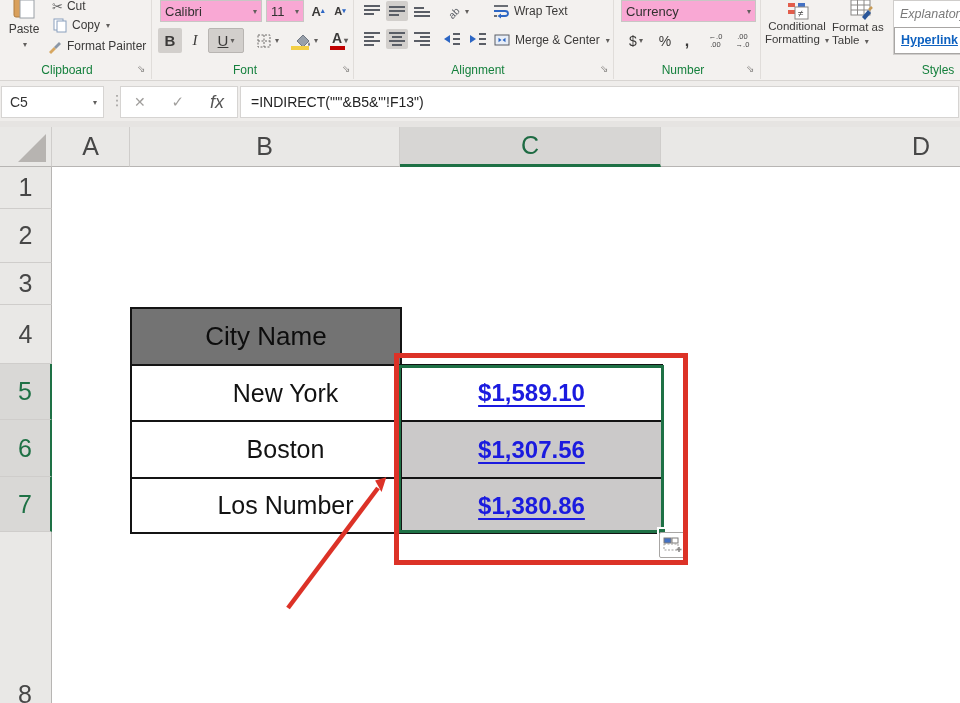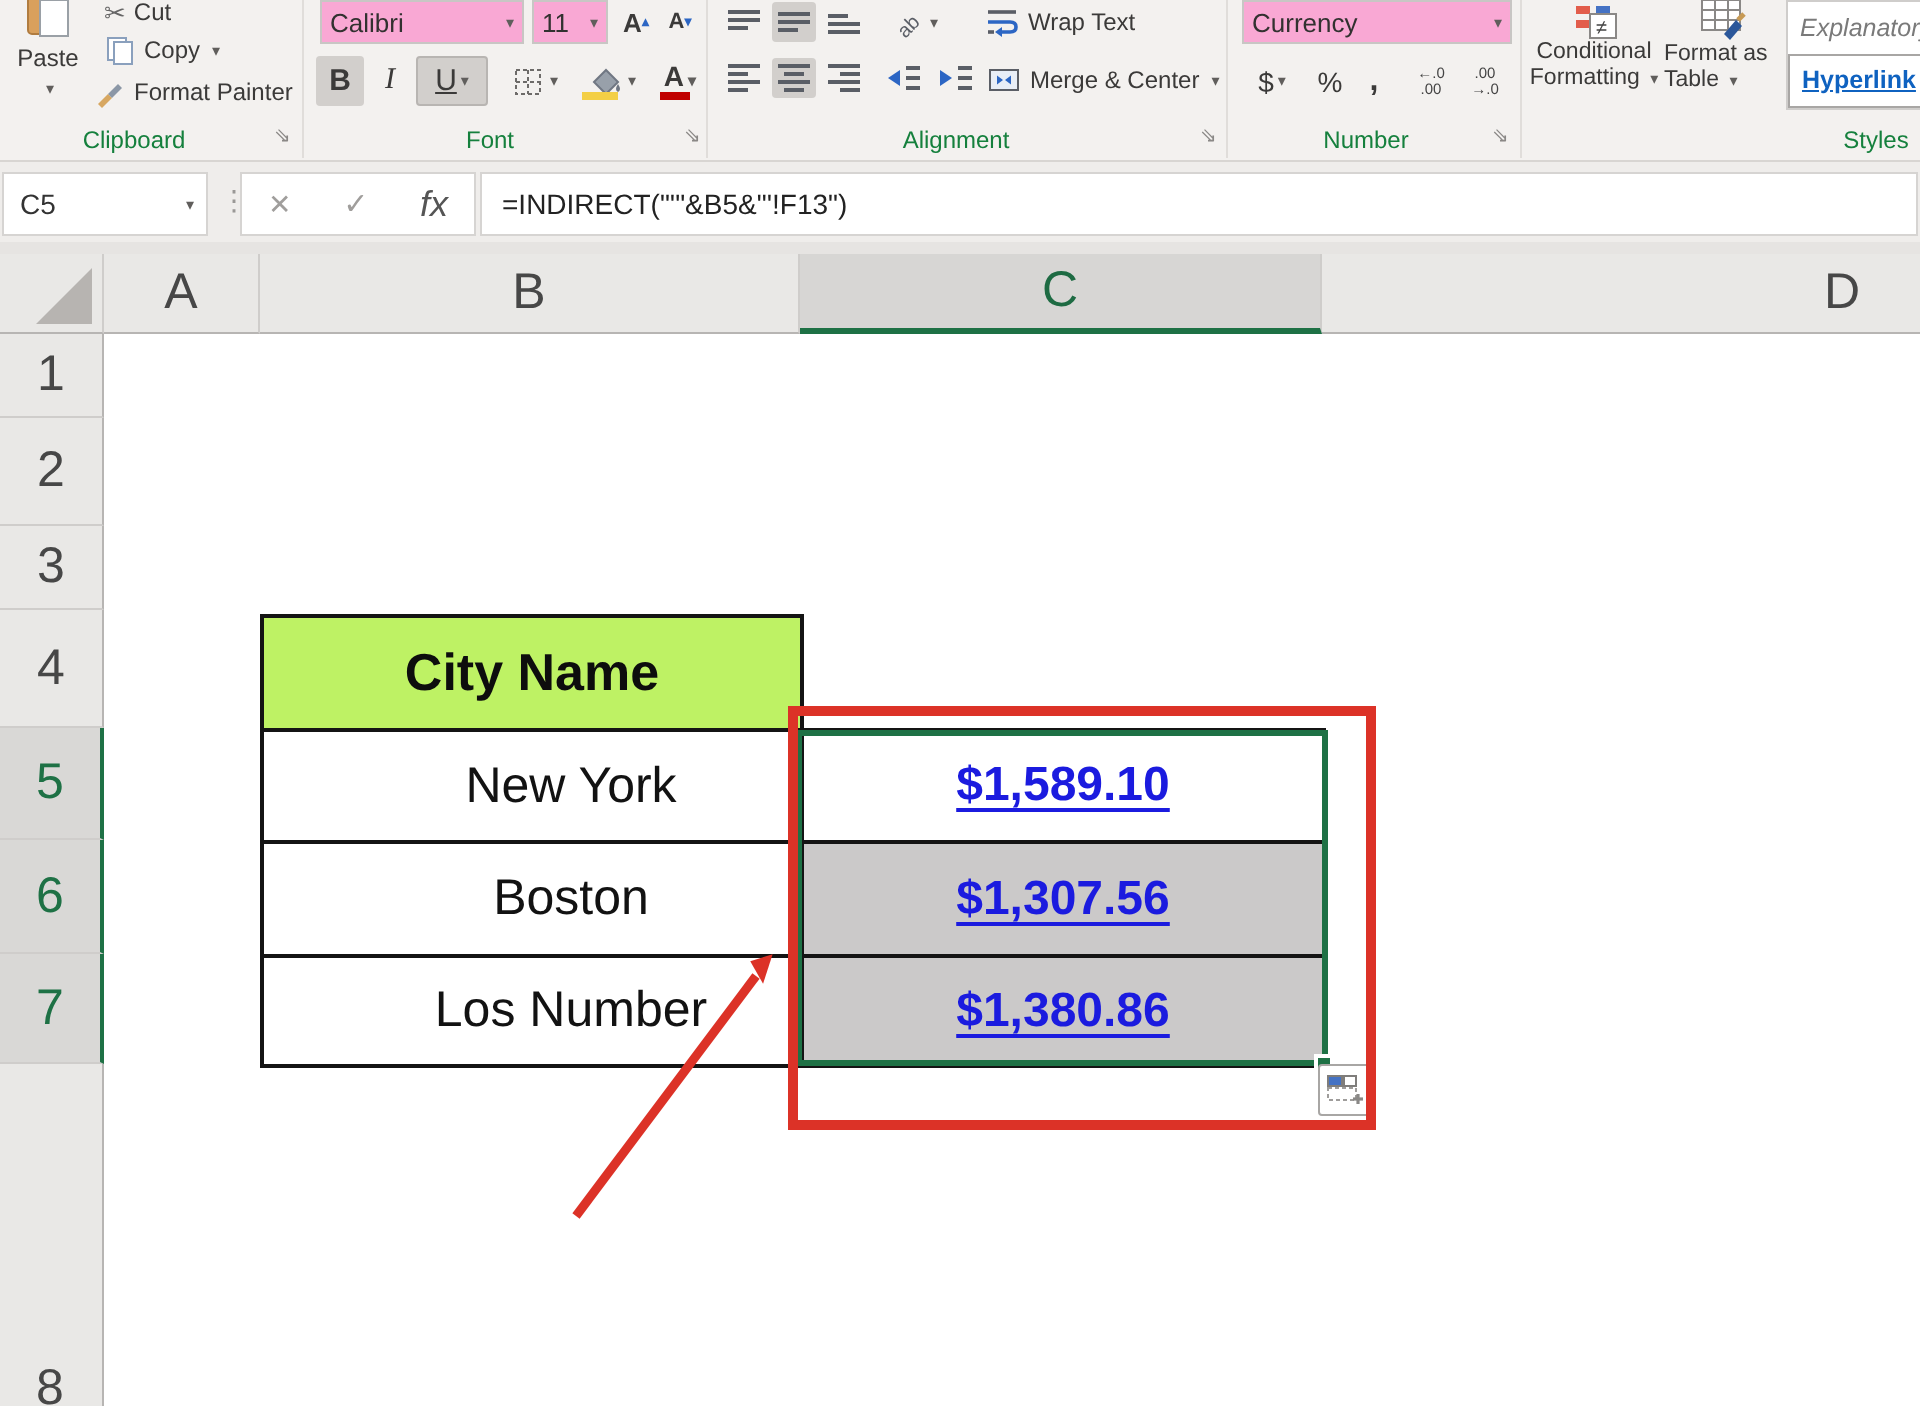--- a/index.html
+++ b/index.html
@@ -23,21 +23,21 @@
   .yellowbar{position:absolute;left:3px;bottom:3px;width:18px;height:4px;background:#f3cf45;}
   
   .fstrip{position:absolute;left:0;top:81px;width:960px;height:46px;background:#efedeb;border-bottom:1px solid #d0cecd;}
   .fbox{position:absolute;top:5px;height:32px;background:#fff;border:1px solid #d6d4d2;box-sizing:border-box;display:flex;align-items:center;}
   
   .colhead{position:absolute;top:127px;height:40px;background:#e9e8e6;border-bottom:1px solid #b7b5b3;border-right:1px solid #cfcdcb;box-sizing:border-box;display:flex;align-items:center;justify-content:center;font-size:25px;color:#474747;}
   .rowhead{position:absolute;left:0;width:52px;background:#e9e8e6;border-bottom:1px solid #cfcdcb;border-right:1px solid #b7b5b3;box-sizing:border-box;display:flex;align-items:center;justify-content:center;font-size:25px;color:#474747;}
   .rowhead.sel{background:#d9d8d6;color:#1E7145;border-right:2px solid #1E7145;}
   
   .cell{position:absolute;border:2px solid #141414;box-sizing:border-box;display:flex;align-items:center;justify-content:center;background:#fff;}
-  .cell.hdr{background:#bef264;font-weight:bold;font-size:26px;color:#0d0d0d;}
+  .cell.hdr{background:#737373;font-weight:normal;font-size:26px;color:#0d0d0d;}
   .cell.city{font-size:25px;color:#121212;padding-left:39px;}
   .cell.money{font-weight:bold;font-size:24px;color:#1b1bdf;text-decoration:underline;text-underline-offset:4px;text-decoration-thickness:2px;}
   .cell.graysel{background:#cbc9c9;}
   svg{display:block;}
 </style>
 </head>
 <body>
 
 <div id="app">
 

